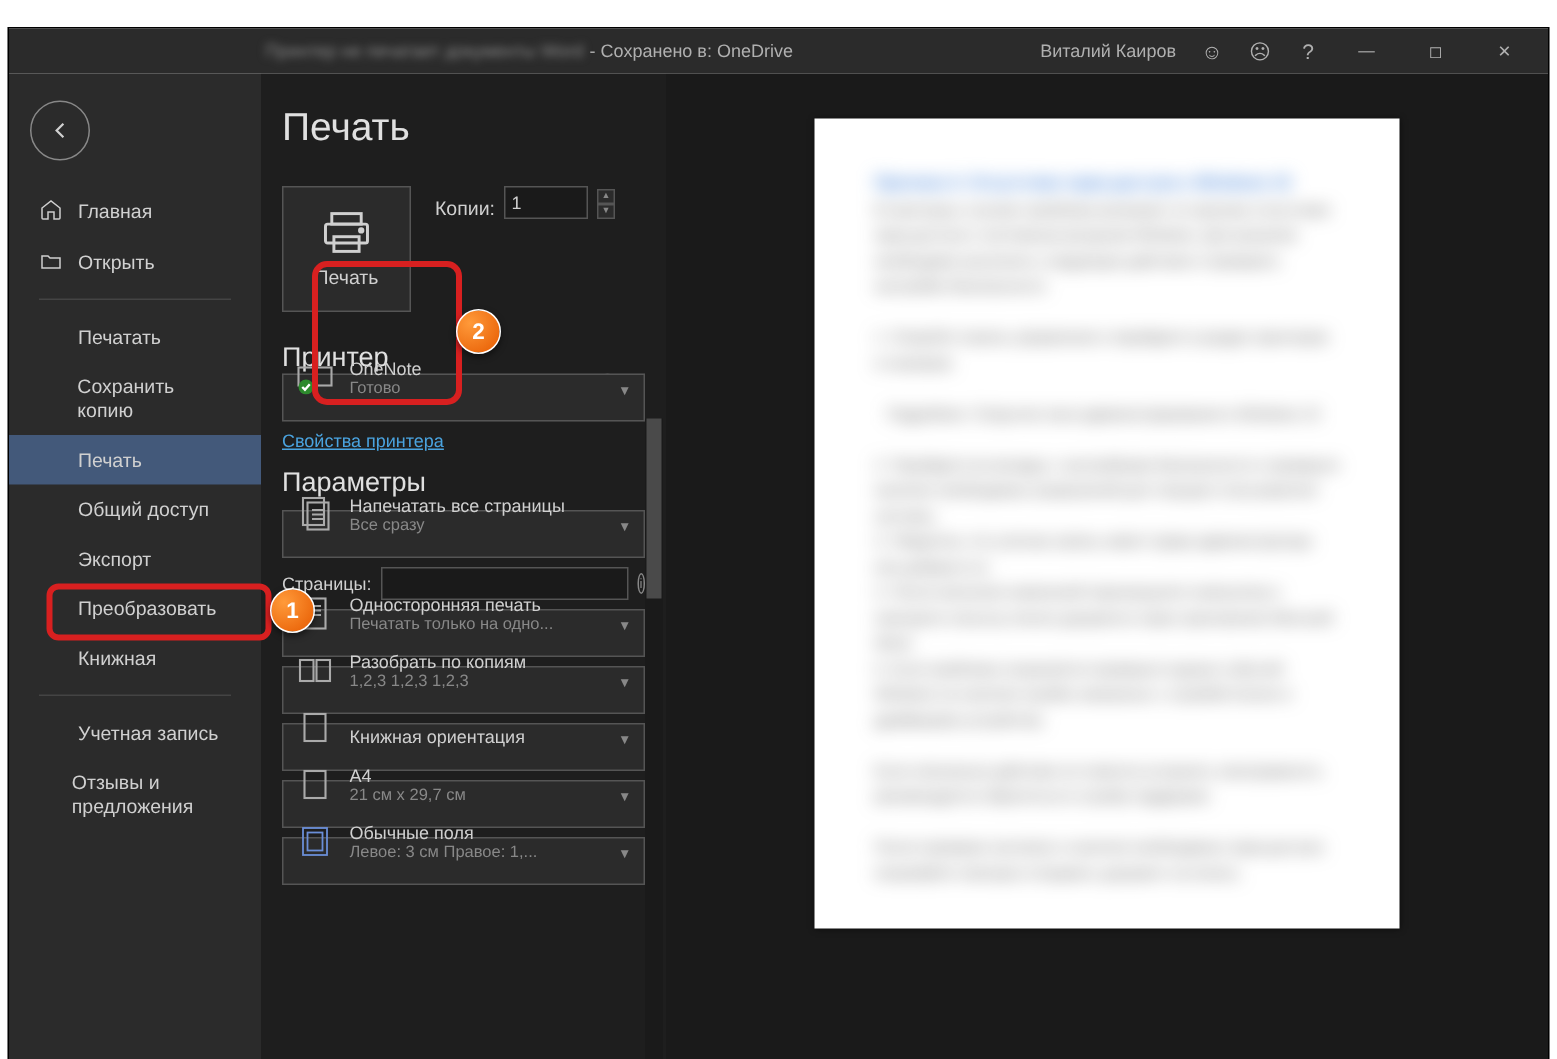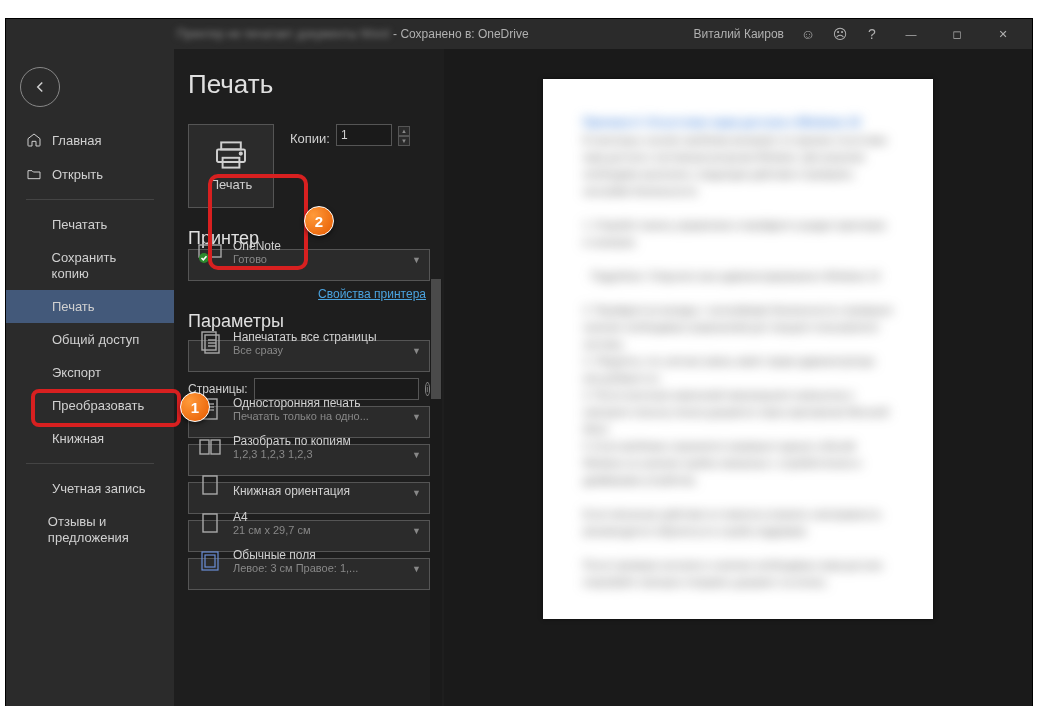--- a/index.html
+++ b/index.html
@@ -27,21 +27,21 @@
 .spin{display:flex;flex-direction:column}
 .spin div{width:12px;height:10px;border:1px solid #555;background:#2b2b2b;font-size:6px;display:flex;align-items:center;justify-content:center;cursor:pointer;color:#888}
 .section-h{font-size:18px;color:#e0e0e0;margin:6px 0 8px 0;font-weight:400}
 .info-i{position:absolute;right:18px;width:14px;height:14px;border:1px solid #888;border-radius:50%;font-size:9px;display:flex;align-items:center;justify-content:center;color:#888}
 .opt{height:32px;background:#2b2b2b;border:1px solid #555;display:flex;align-items:flex-end;padding:15px 8px;gap:10px;margin-bottom:6px;cursor:pointer;position:relative}
 .opt-ico{width:26px;height:26px;flex-shrink:0;display:flex;align-items:center;justify-content:center}
 .opt-txt{display:flex;flex-direction:column;overflow:hidden;flex:1}
 .opt-title{font-size:12px;color:#d0d0d0;white-space:nowrap;overflow:hidden;text-overflow:ellipsis}
 .opt-sub{font-size:11px;color:#888;white-space:nowrap;overflow:hidden;text-overflow:ellipsis}
 .chev{color:#888;font-size:9px}
-.link{color:#4aa3df;font-size:12px;text-align:right;display:block;margin:4px 4px 10px 0;cursor:pointer;text-decoration:underline}
+.link{color:#4aa3df;font-size:12px;text-align:left;display:block;margin:4px 4px 10px 0;cursor:pointer;text-decoration:underline}
 .pages-row{display:flex;align-items:center;gap:6px;margin-bottom:6px}
 .pages-row label{font-size:12px}
 .pages-input{flex:1;height:22px;background:#1a1a1a;border:1px solid #555;color:#d0d0d0;padding:0 4px;font-size:12px}
 .scroll{position:absolute;right:2px;top:230px;bottom:6px;width:12px;background:#1a1a1a}
 .scroll-thumb{position:absolute;left:1px;right:1px;top:0;height:120px;background:#4a4a4a}
 .preview{flex:1;background:#1a1a1a;display:flex;align-items:flex-start;justify-content:center;padding:30px 20px}
 .page{width:390px;height:540px;background:#fff;box-shadow:0 0 4px rgba(0,0,0,.6);padding:34px 40px;overflow:hidden}
 .page-content{filter:blur(6px);font-size:10px;color:#555;line-height:1.7}
 .page-content .hl{color:#3b7dd8;font-weight:600;font-size:11px}
 .hi1{position:absolute;left:202px;top:155px;width:100px;height:96px;border:4px solid #d82020;border-radius:10px;pointer-events:none;z-index:10}

